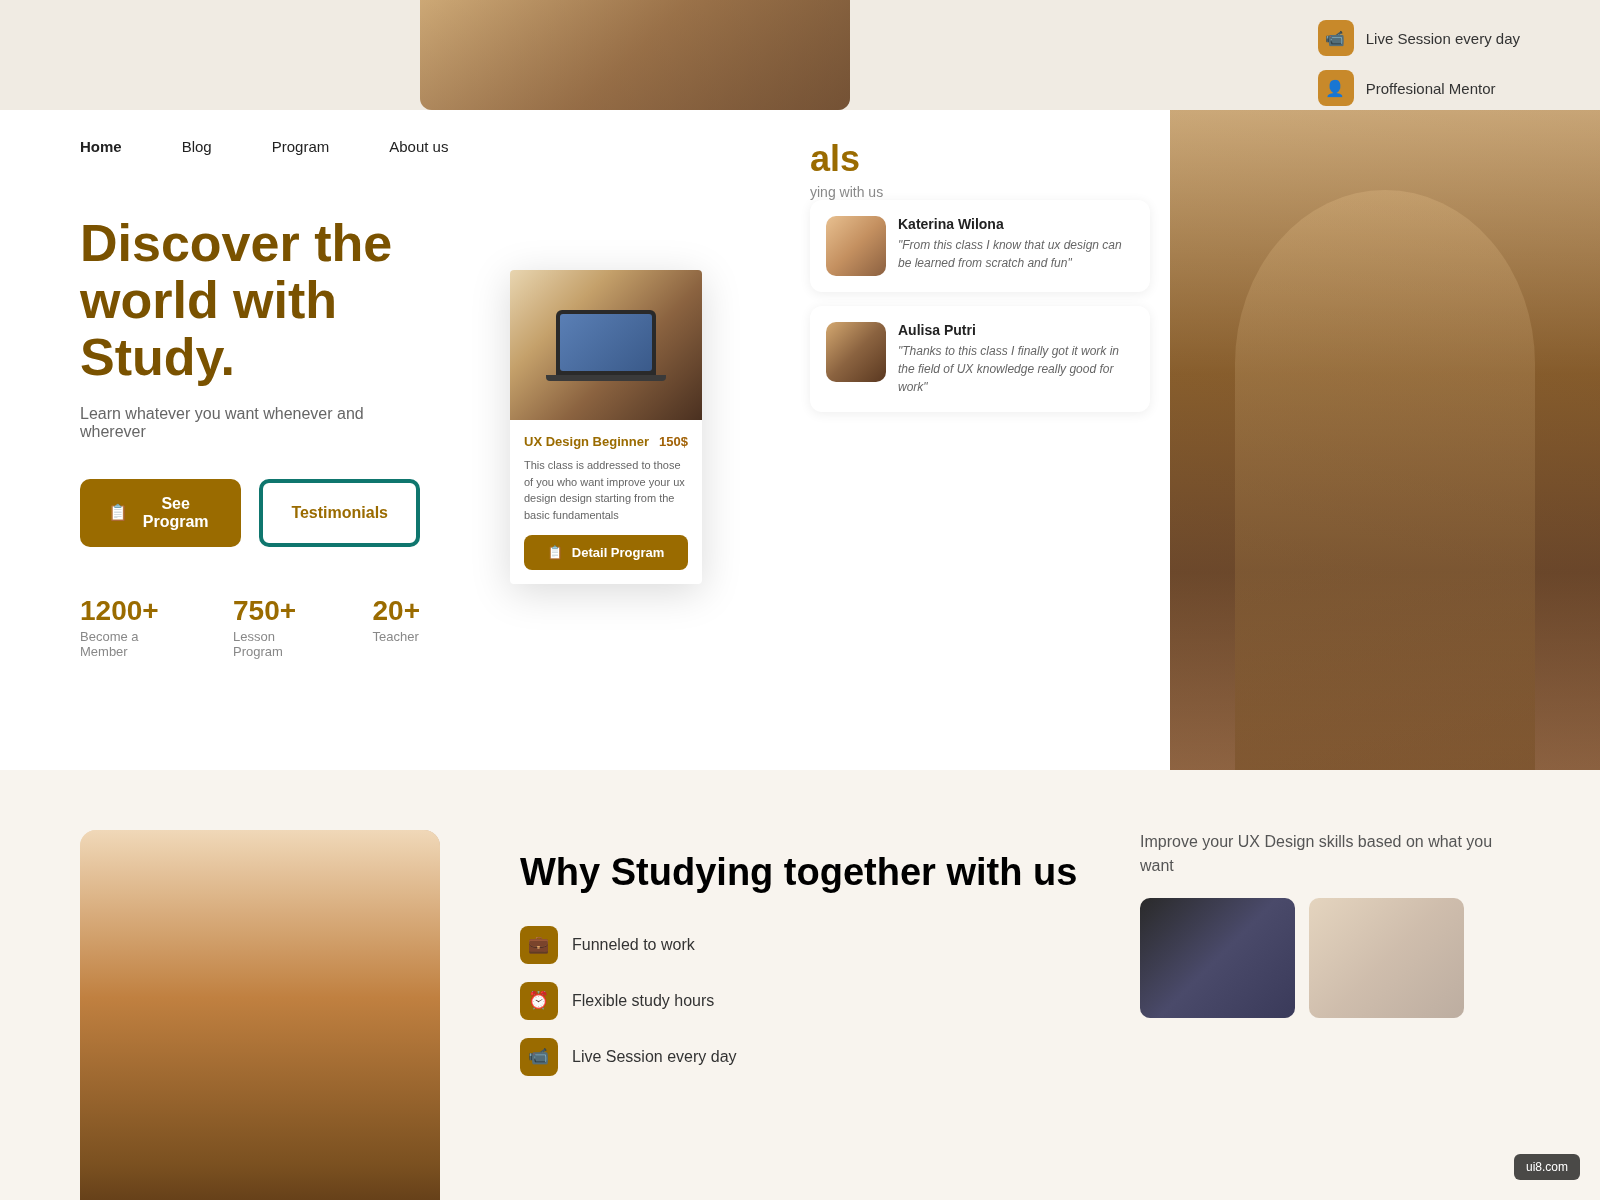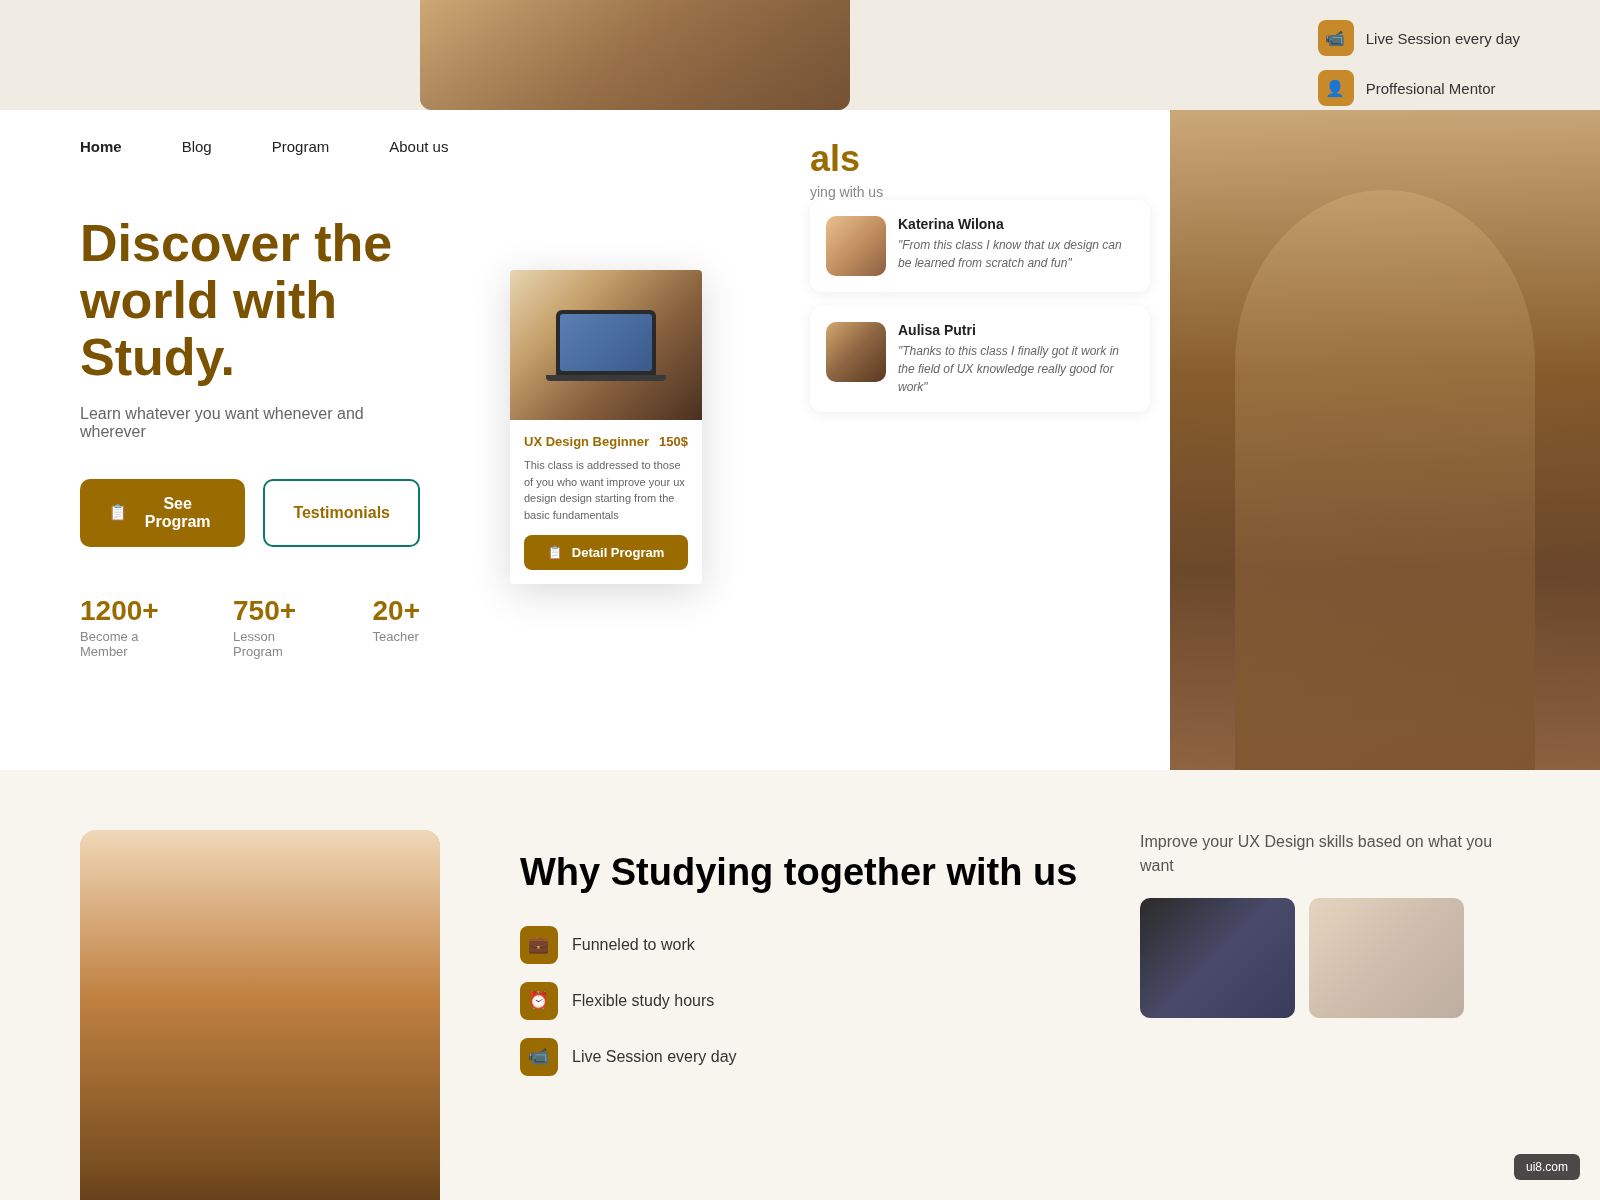--- a/index.html
+++ b/index.html
@@ -120,21 +120,21 @@
       font-size: 16px;
       font-weight: 600;
       cursor: pointer;
       display: flex;
       align-items: center;
       gap: 10px;
     }
     .btn-outline {
       background: transparent;
       color: #9a6b00;
-      border: 2px solid #0f766e;
+      border: 4px solid #0f766e;
       border-radius: 10px;
       padding: 16px 28px;
       font-size: 16px;
       font-weight: 600;
       cursor: pointer;
     }
     .stats-row {
       display: flex;
       gap: 50px;
     }

